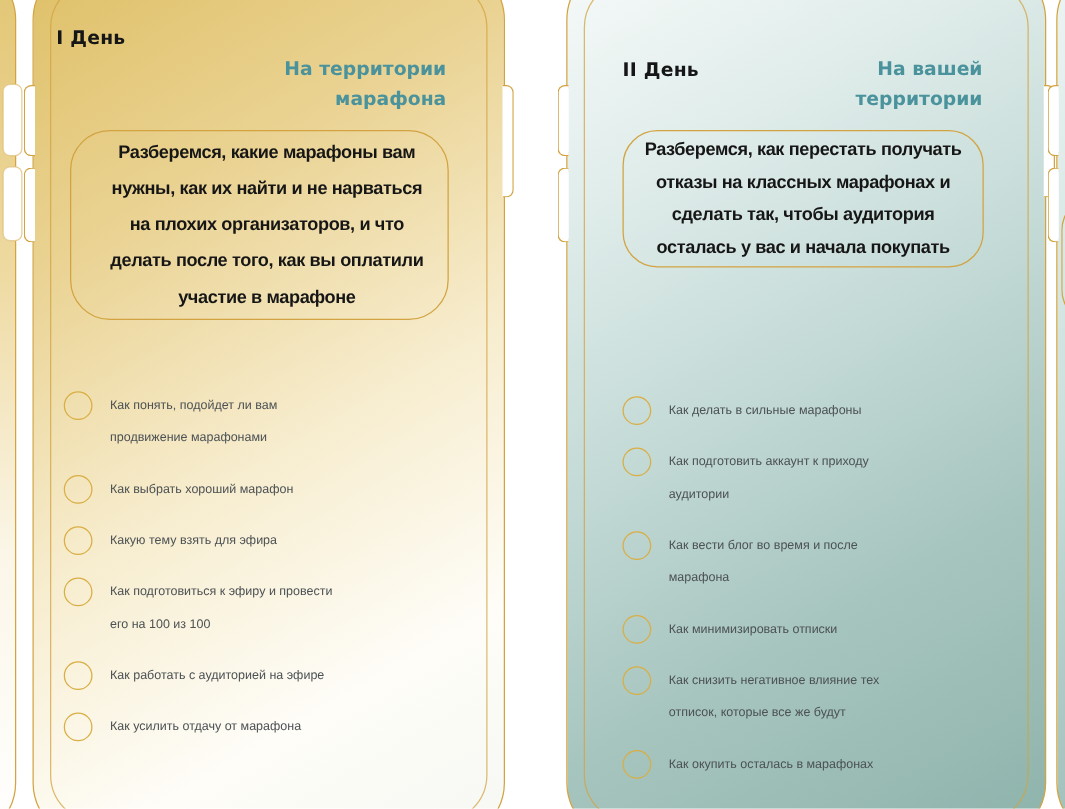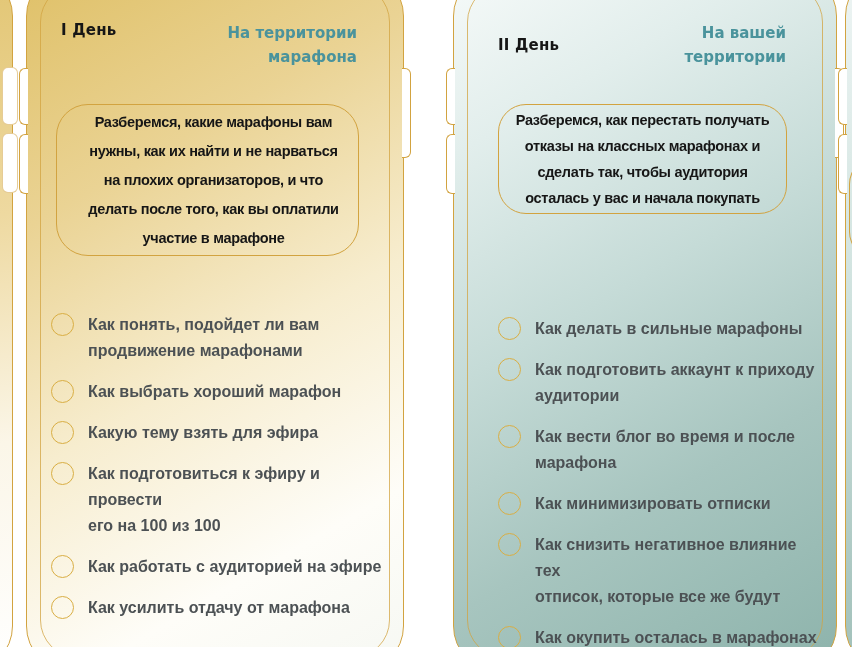--- a/index.html
+++ b/index.html
@@ -66,30 +66,30 @@
     border-radius:6px;
     width:16px;left:2px;
   }
   .float-tab-1{top:67px;height:58px;}
   .float-tab-2{top:133px;height:60px;}
   
   .card-header{
     position:absolute;top:50px;left:0;right:0;
     display:flex;justify-content:space-between;align-items:flex-start;
   }
-  .card-left .card-header{padding:0 46px 0 34px;}
+  .card-left .card-header{padding:0 46px 0 18px;}
   .card-right .card-header{padding:0 50px 0 44px;align-items:center;}
   .day-label{
     font-family:"DejaVu Sans","Liberation Sans",sans-serif;
     font-weight:bold;font-size:15px;color:#161616;letter-spacing:.2px;
   }
   .loc-label{
     font-family:"DejaVu Sans","Liberation Sans",sans-serif;
     font-weight:bold;font-size:15px;line-height:24px;color:var(--teal);
-    text-align:right;white-space:pre-line;
+    text-align:right;white-space:pre-line;margin-top:22px;
   }
   .intro-box{
     position:absolute;
     border:1.5px solid var(--gold);
     display:flex;align-items:center;justify-content:center;
     text-align:center;
   }
   .card-left .intro-box{left:29px;top:133px;width:303px;height:152px;border-radius:32px;padding:6px 16px;}
   .card-right .intro-box{left:44px;top:133px;width:289px;height:110px;border-radius:28px;padding:6px 14px;}
   .intro-text{
@@ -108,23 +108,22 @@
     display:flex;align-items:flex-start;
     margin-bottom:15px;
   }
   .check-circle{
     width:23px;height:23px;flex-shrink:0;
     border:1.6px solid #d9ae44;border-radius:50%;
     margin-right:14px;margin-top:1px;
     background:transparent;
   }
   .check-text{
-    font-size:16px;line-height:26px;color:var(--list-ink);
+    font-size:10px;line-height:26px;color:var(--list-ink);
     white-space:pre-line;
-    font-weight:bold;
   }
   
   .next-box{
     position:absolute;left:3px;top:187px;
     width:140px;height:100px;
     border:1.5px solid var(--gold);border-right:none;
     border-radius:26px 0 0 26px;
   }
 </style>
 </head>

